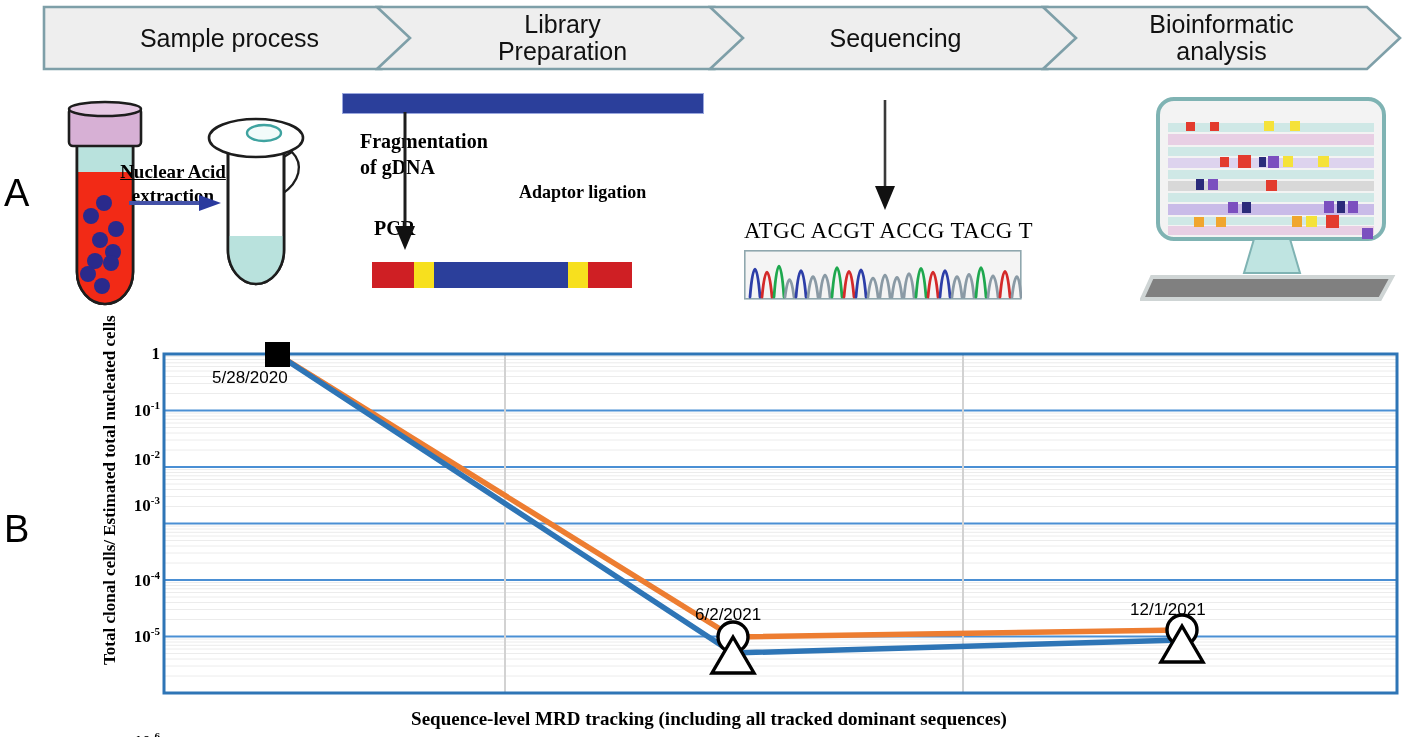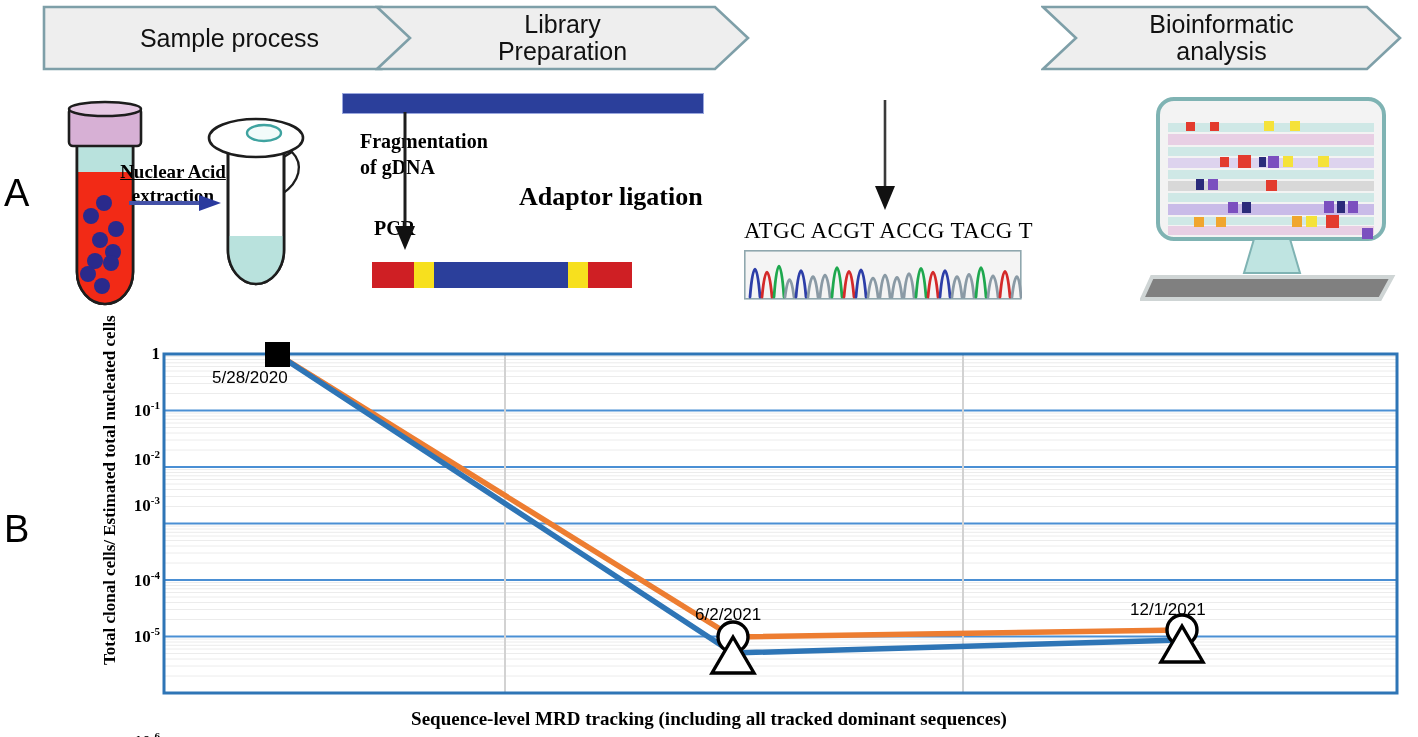--- a/index.html
+++ b/index.html
@@ -16,21 +16,21 @@
            justify-content:center;text-align:center;}
   .chevron svg{position:absolute;left:0;top:0;}
   .chevron span{position:relative;z-index:2;font-size:25px;line-height:1.08;
                 font-family:"Liberation Sans",sans-serif;color:#111;}
 
   
   .serif-b{font-family:"Liberation Serif",serif;font-weight:bold;color:#000;}
   #nuclear-acid{left:118px;top:160px;width:110px;text-align:center;font-size:19px;line-height:1.28;text-decoration:underline;}
   #frag-label{left:360px;top:128px;width:180px;font-size:20px;line-height:1.3;}
   #pcr-label{left:374px;top:217px;font-size:20px;}
-  #adaptor-label{left:519px;top:182px;font-size:26px;}
+  #adaptor-label{left:519px;top:182px;font-size:18px;}
   #seq-text{left:744px;top:218px;font-family:"Liberation Serif",serif;font-size:23px;letter-spacing:.4px;}
   #xcaption{left:0;top:708px;width:1418px;text-align:center;
             font-family:"Liberation Serif",serif;font-weight:bold;font-size:19px;}
   #ylabel{left:62px;top:365px;width:40px;height:300px;}
   #ylabel div{transform:rotate(-90deg);transform-origin:left top;
               position:absolute;left:38px;top:300px;width:300px;
               font-family:"Liberation Serif",serif;font-weight:bold;font-size:17px;
               text-align:center;line-height:1.15;white-space:nowrap;}
   .ytick{position:absolute;right:0;width:58px;text-align:right;
          font-family:"Liberation Serif",serif;font-weight:bold;font-size:17px;
@@ -51,20 +51,26 @@
       <polygon points="2,3 340,3 373,34 340,65 2,65" fill="#eeeeee" stroke="#7e9fa8" stroke-width="2.6"></polygon>
     </svg>
     <span>Sample process</span>
   </div>
   <div class="chevron" style="left:333px;width:375px;">
     <svg width="375" height="68" viewBox="0 0 375 68">
       <polygon points="2,3 340,3 373,34 340,65 2,65 35,34" fill="#eeeeee" stroke="#7e9fa8" stroke-width="2.6"></polygon>
     </svg>
     <span style="white-space:pre-line;">Library
 Preparation</span>
+  </div>
+  <div class="chevron" style="left:666px;width:375px;">
+    <svg width="375" height="68" viewBox="0 0 375 68">
+      <polygon points="2,3 340,3 373,34 340,65 2,65 35,34" fill="#eeeeee" stroke="#7e9fa8" stroke-width="2.6"></polygon>
+    </svg>
+    <span>Sequencing</span>
   </div>
   <div class="chevron" style="left:999px;width:361px;">
     <svg width="361" height="68" viewBox="0 0 361 68">
       <polygon points="2,3 326,3 359,34 326,65 2,65 35,34" fill="#eeeeee" stroke="#7e9fa8" stroke-width="2.6"></polygon>
     </svg>
     <span style="white-space:pre-line;">Bioinformatic
 analysis</span>
   </div>
 </div>
 

